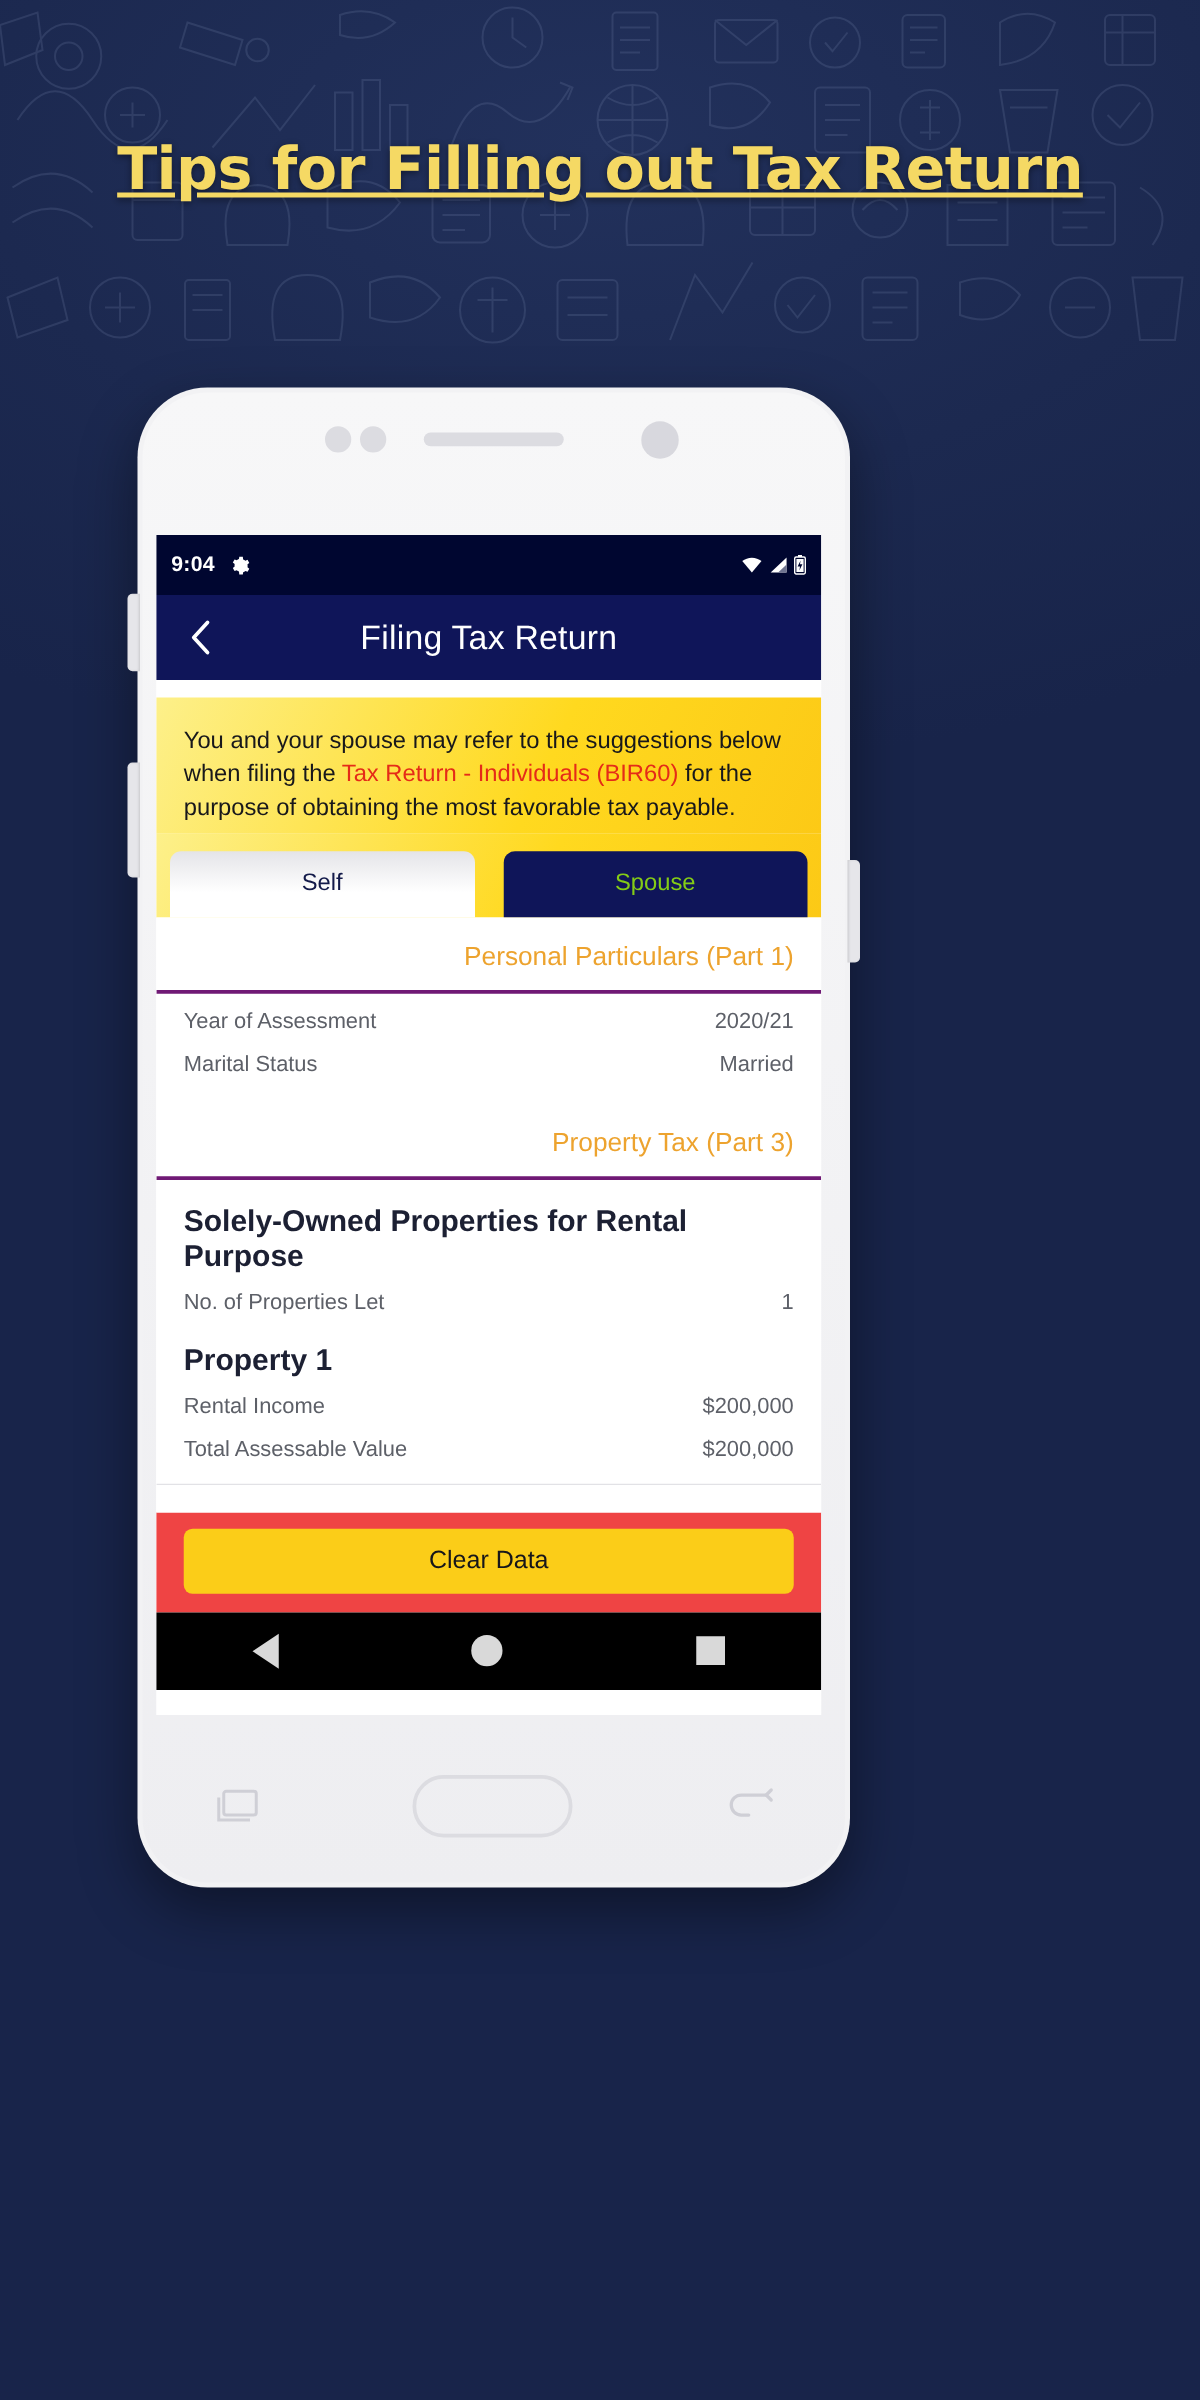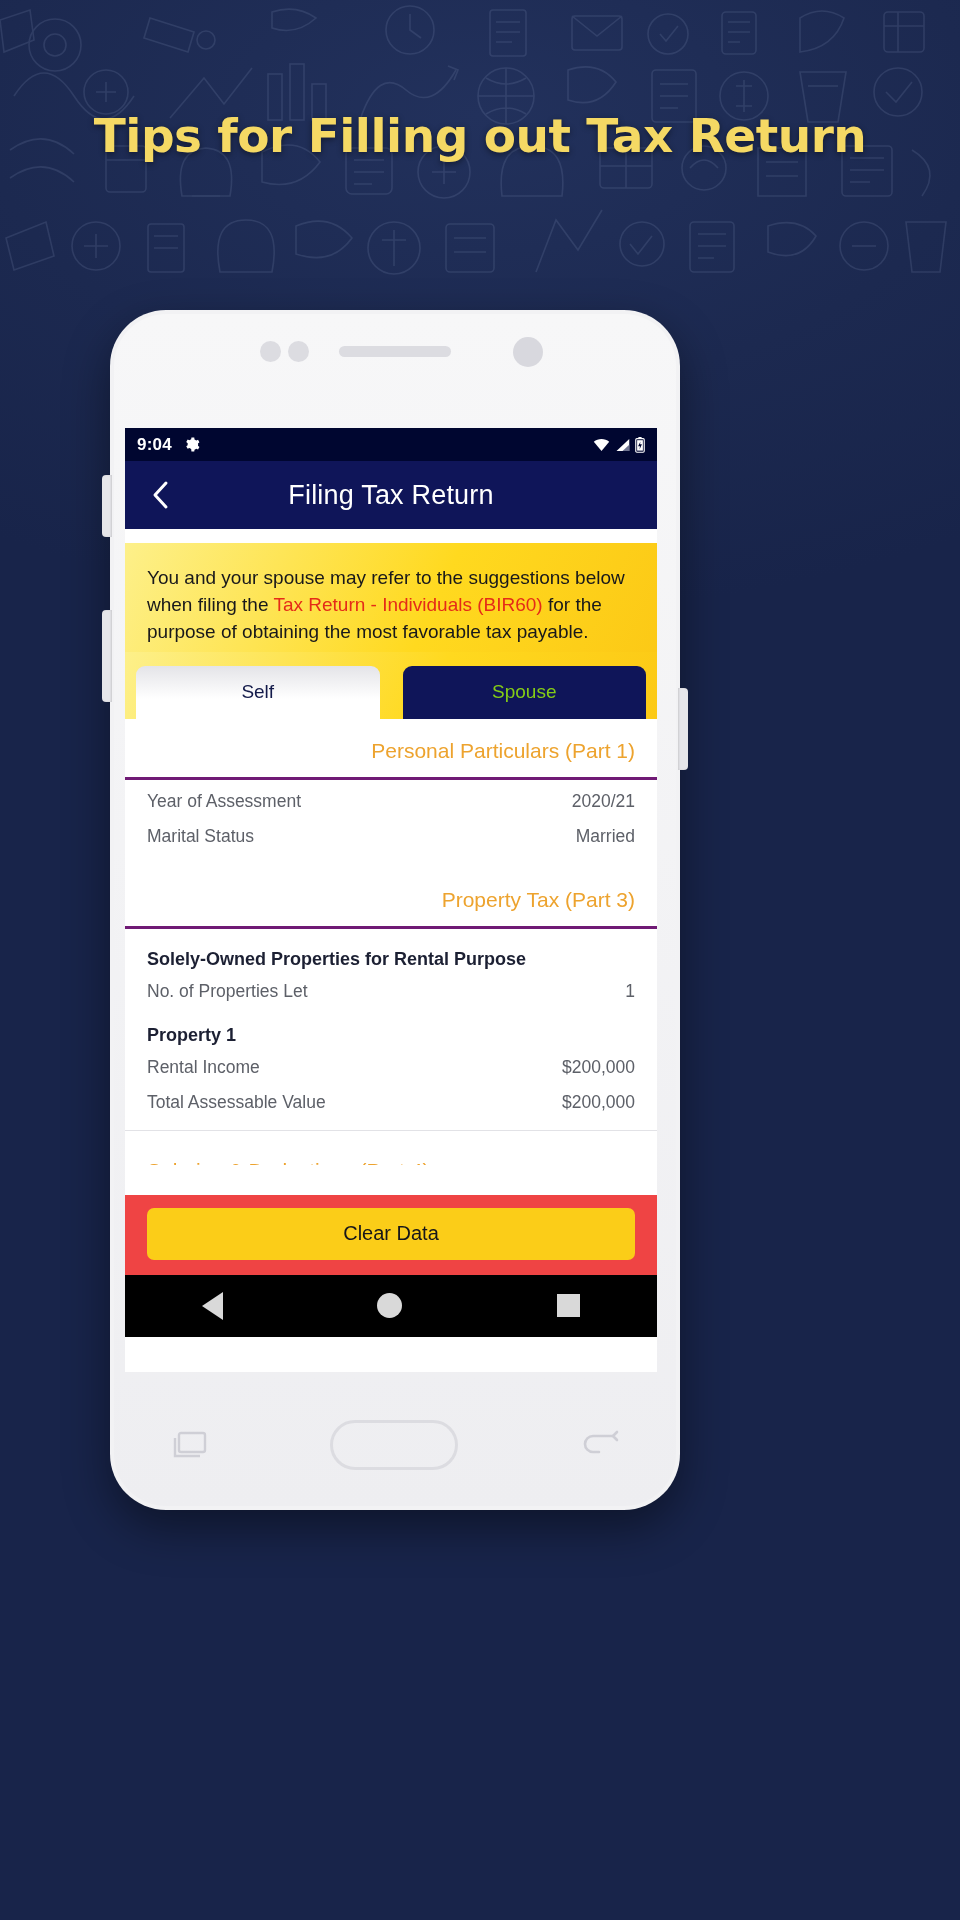--- a/index.html
+++ b/index.html
@@ -25,20 +25,21 @@
   #poster-title {
     position: absolute;
     top: 108px; left: 0; width: 960px;
     text-align: center;
     font-size: 47px;
     font-weight: bold;
     color: #f5d964;
     letter-spacing: -0.5px;
     text-shadow: 0 2px 6px rgba(0,0,0,.45);
     font-family: "DejaVu Sans", sans-serif;
+    text-decoration: underline;
   }
 
   
   #phone {
     position: absolute;
     left: 110px; top: 310px;
     width: 570px; height: 1200px;
     background: #f2f2f4;
     border-radius: 56px;
     box-shadow: 0 18px 46px rgba(0,0,0,.42);
@@ -85,21 +86,21 @@
   #screen {
     position: absolute;
     left: 15px; top: 118px;
     width: 532px; height: 944px;
     background: #ffffff;
     overflow: hidden;
   }
 
   
   #status-bar {
-    height: 33px; background: #000630;
+    height: 48px; background: #000630;
     display: flex; align-items: center;
     padding: 0 12px;
     color: #fff;
   }
   #status-time { font-size: 17px; font-weight: bold; letter-spacing: .2px; }
   #status-gear { margin-left: 11px; display: flex; align-items: center; }
   #status-right { margin-left: auto; display: flex; align-items: center; gap: 5px; }
 
   
   #app-bar {
@@ -159,21 +160,21 @@
     text-align: right;
   }
   .card { padding: 4px 0 14px 0; }
   .row {
     display: flex; justify-content: space-between; align-items: baseline;
     padding: 7px 22px; font-size: 17.5px; color: #5d6068;
   }
   .row .v { color: #5d6068; }
   .sub-head {
     padding: 16px 22px 4px 22px;
-    font-size: 18px; font-weight: bold; color: #1c2033;
+    font-size: 24px; font-weight: bold; color: #1c2033;
   }
   .divider { height: 1px; background: #e2e2e6; margin-top: 10px; }
   .clipped {
     color: #eda32e; font-size: 21px;
     padding: 14px 22px 0 22px;
     height: 20px; overflow: hidden;
   }
 
   
   #footer {

